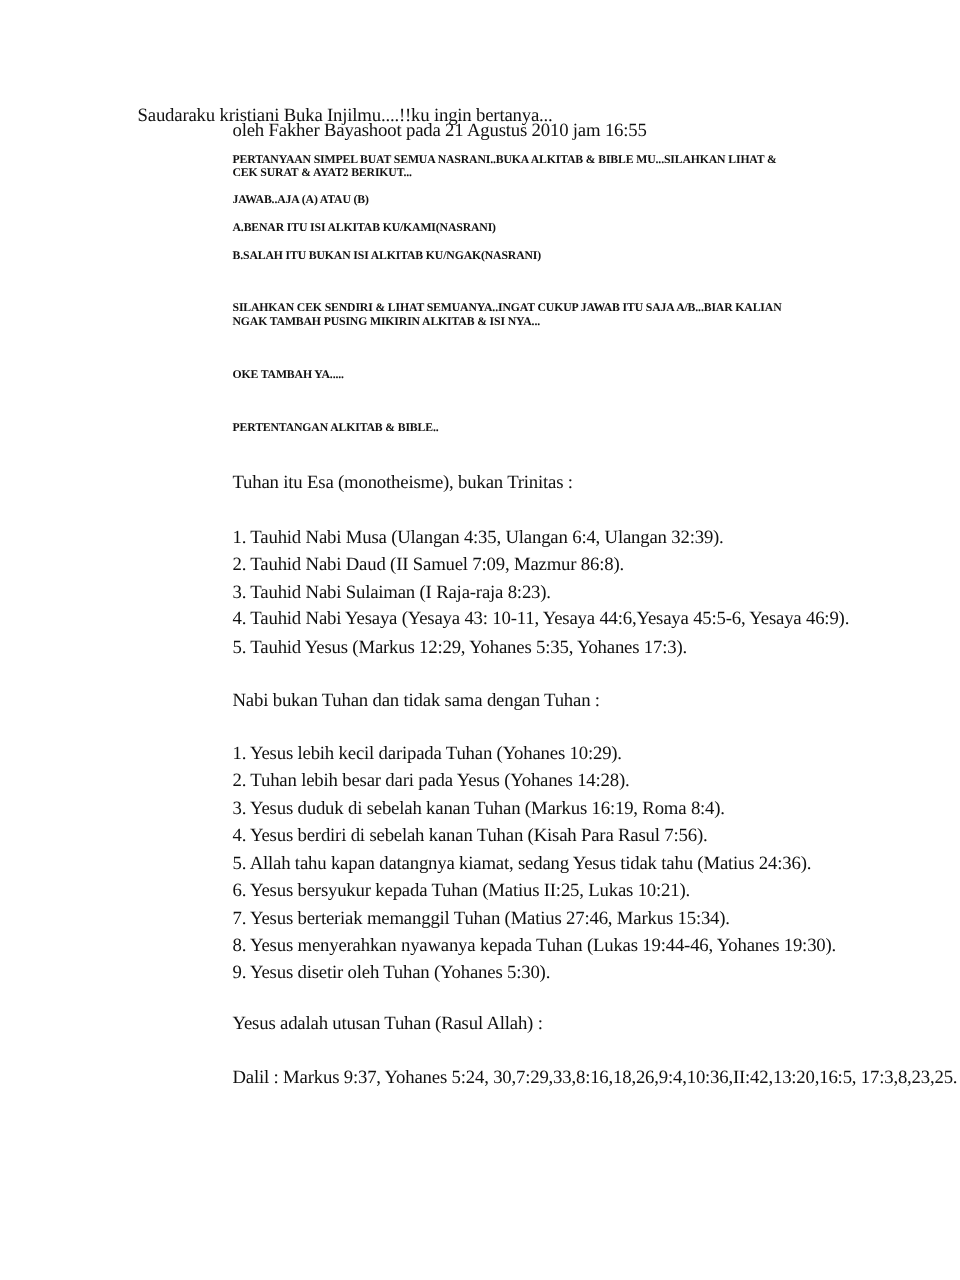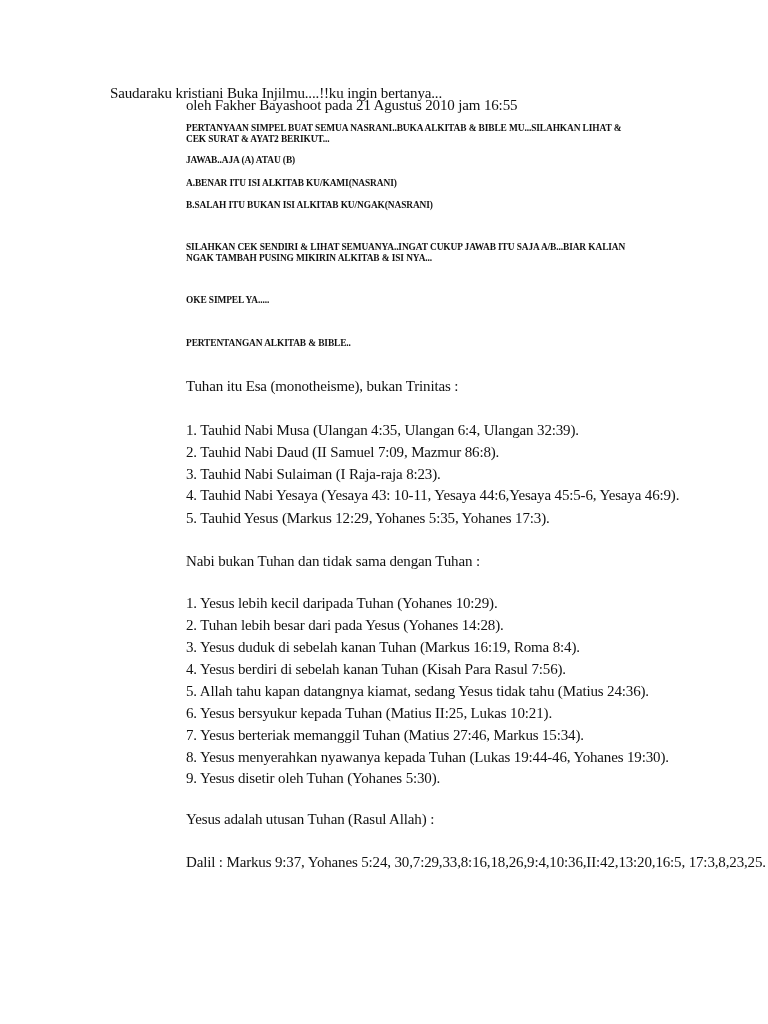--- a/index.html
+++ b/index.html
@@ -50,21 +50,21 @@
   <div class="line indent caps" style="top:123px">PERTANYAAN SIMPEL BUAT SEMUA NASRANI..BUKA ALKITAB &amp; BIBLE MU...SILAHKAN LIHAT &amp;</div>
   <div class="line indent caps" style="top:134px">CEK SURAT &amp; AYAT2 BERIKUT...</div>
 
   <div class="line indent caps" style="top:155px">JAWAB..AJA (A) ATAU (B)</div>
   <div class="line indent caps" style="top:178px">A.BENAR ITU ISI ALKITAB KU/KAMI(NASRANI)</div>
   <div class="line indent caps" style="top:200px">B.SALAH ITU BUKAN ISI ALKITAB KU/NGAK(NASRANI)</div>
 
   <div class="line indent caps" style="top:242px">SILAHKAN CEK SENDIRI &amp; LIHAT SEMUANYA..INGAT CUKUP JAWAB ITU SAJA A/B...BIAR KALIAN</div>
   <div class="line indent caps" style="top:253px">NGAK TAMBAH PUSING MIKIRIN ALKITAB &amp; ISI NYA...</div>
 
-  <div class="line indent caps" style="top:295px">OKE SIMPEL YA.....</div>
+  <div class="line indent caps" style="top:295px">OKE TAMBAH YA.....</div>
   <div class="line indent caps" style="top:338px">PERTENTANGAN ALKITAB &amp; BIBLE..</div>
 
   <div class="line indent bold" style="top:381px">Tuhan itu Esa (monotheisme), bukan Trinitas :</div>
   <div class="line indent bold" style="top:425px">1. Tauhid Nabi Musa (Ulangan 4:35, Ulangan 6:4, Ulangan 32:39).</div>
   <div class="line indent bold" style="top:447px">2. Tauhid Nabi Daud (II Samuel 7:09, Mazmur 86:8).</div>
   <div class="line indent bold" style="top:469px">3. Tauhid Nabi Sulaiman (I Raja-raja 8:23).</div>
   <div class="line indent bold" style="top:490px">4. Tauhid Nabi Yesaya (Yesaya 43: 10-11, Yesaya 44:6,Yesaya 45:5-6, Yesaya 46:9).</div>
   <div class="line indent bold" style="top:513px">5. Tauhid Yesus (Markus 12:29, Yohanes 5:35, Yohanes 17:3).</div>
 
   <div class="line indent bold" style="top:556px">Nabi bukan Tuhan dan tidak sama dengan Tuhan :</div>

